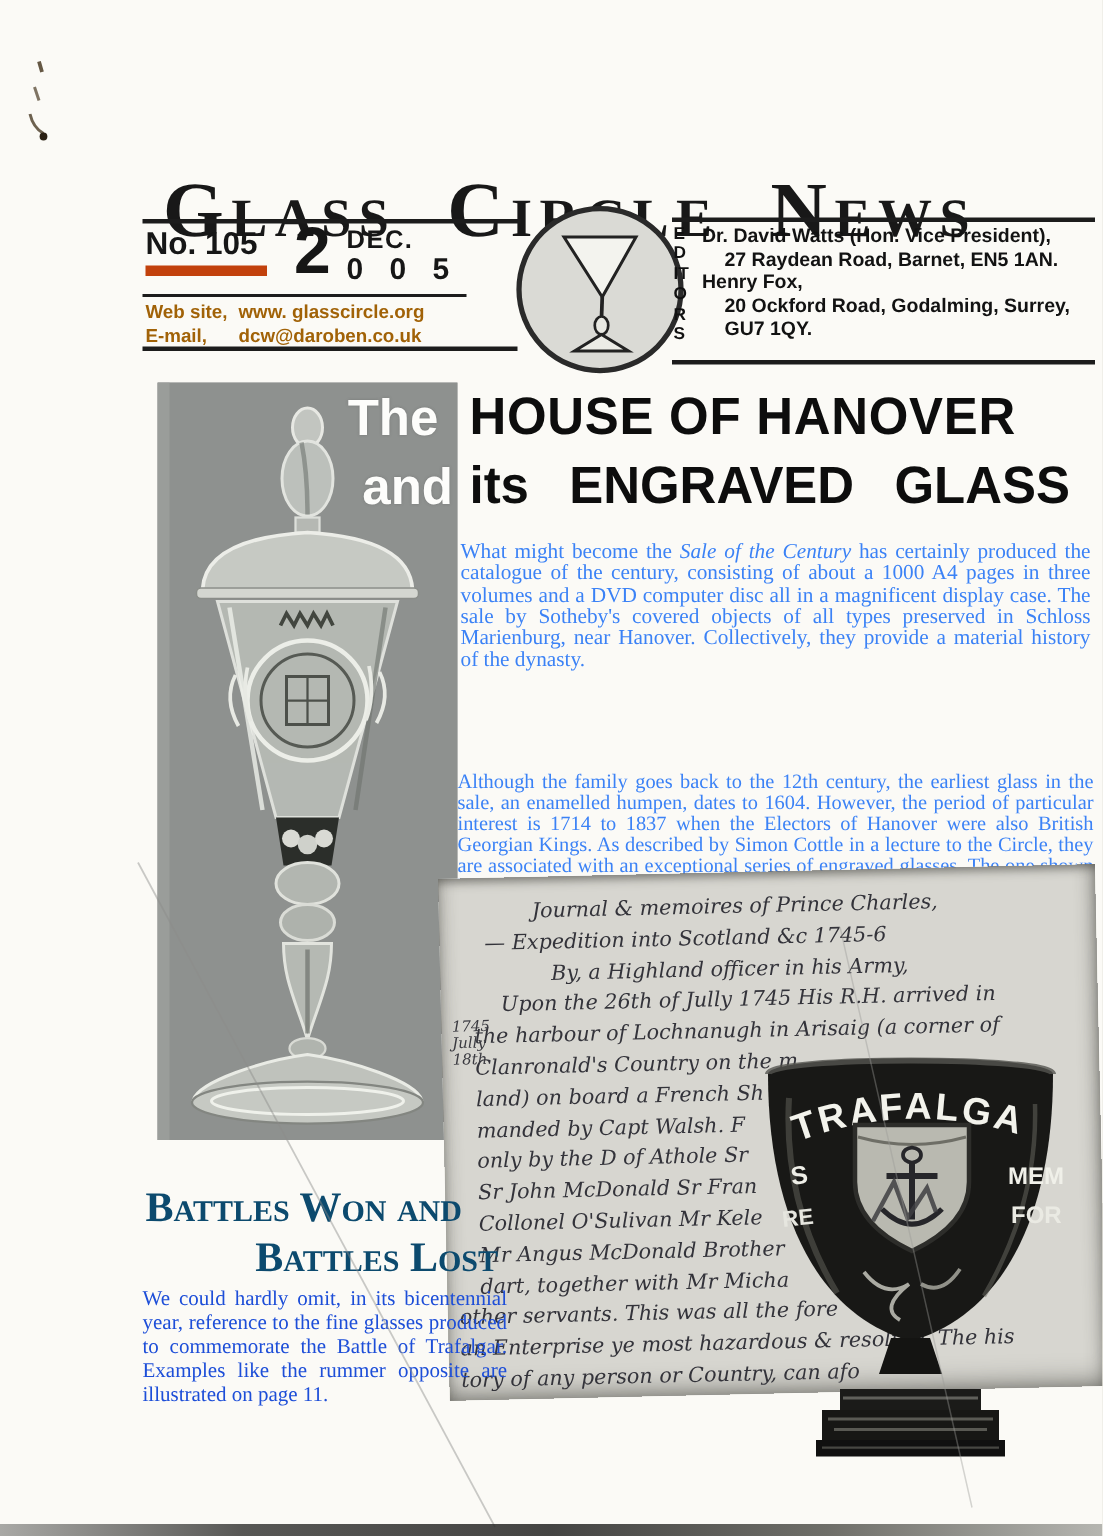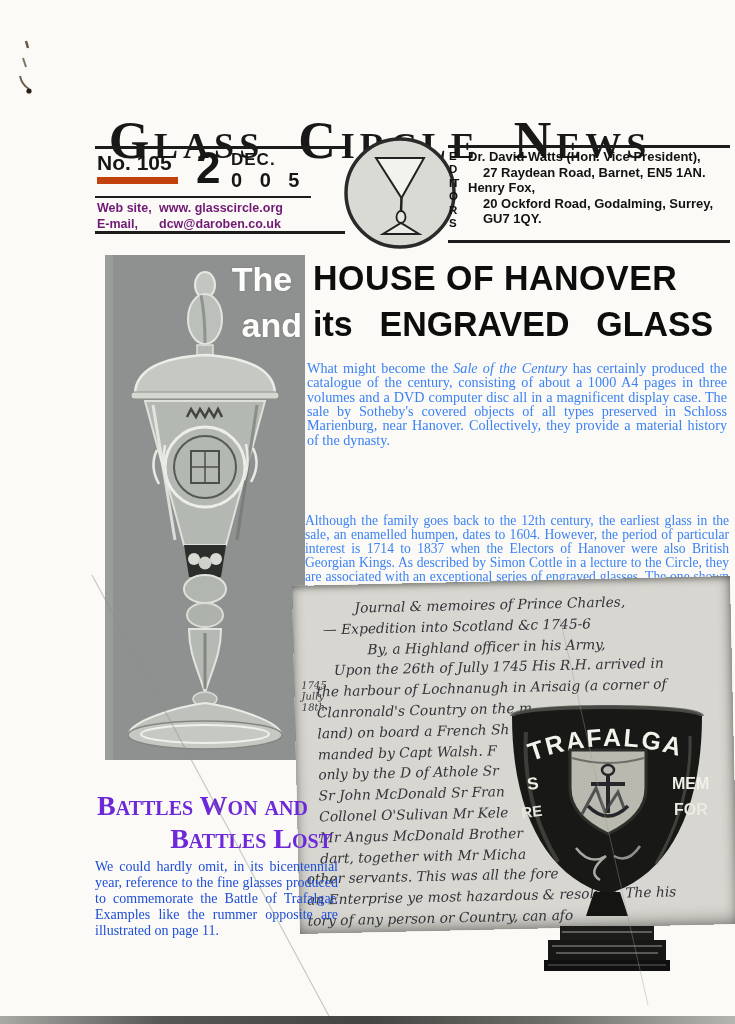--- a/index.html
+++ b/index.html
@@ -22,21 +22,21 @@
   
   .issue-no{position:absolute;left:97px;top:151px;font-family:"Liberation Sans",sans-serif;
     font-weight:bold;font-size:21px;border-bottom:7px solid #c2410c;padding:0 6px 2px 0;}
   .big-digit{position:absolute;left:196px;top:146px;font-family:"Liberation Sans",sans-serif;
     font-weight:bold;font-size:44px;line-height:44px;}
   .date-month{position:absolute;left:231px;top:150px;font-family:"Liberation Sans",sans-serif;
     font-weight:bold;font-size:17px;letter-spacing:1px;}
   .date-year{position:absolute;left:231px;top:169px;font-family:"Liberation Sans",sans-serif;
     font-weight:bold;font-size:20px;letter-spacing:6px;}
   .contact{position:absolute;left:97px;top:200px;font-family:"Liberation Sans",sans-serif;
-    font-weight:bold;font-size:12.5px;line-height:16px;color:#701a75;}
+    font-weight:bold;font-size:12.5px;line-height:16px;color:#a16207;}
   .contact-row .c-label{display:inline-block;width:62px;}
 
   
   .logo{position:absolute;left:343px;top:136px;}
 
   
   .editors-vertical{position:absolute;left:449px;top:150px;width:11px;
     font-family:"Liberation Sans",sans-serif;font-weight:bold;font-size:11.5px;line-height:13.4px;
     word-break:break-all;letter-spacing:0;color:#111;}
   .editors-lines{position:absolute;left:468px;top:149px;width:268px;
@@ -74,21 +74,21 @@
   .ms-line:nth-of-type(4){margin-left:40px;}
   .ms-line:nth-of-type(14),.ms-line:nth-of-type(15),.ms-line:nth-of-type(16){margin-left:8px;}
   .ms-note{position:absolute;left:7px;top:94px;font-family:"DejaVu Serif",serif;font-style:italic;
     font-size:10px;line-height:11px;color:#3a3a40;white-space:pre-line;}
 
   
   .rummer{position:absolute;left:498px;top:692px;}
 
   
   .battles-h{position:absolute;font-variant:small-caps;font-weight:bold;
-    font-family:"Liberation Serif",serif;font-size:28px;line-height:30px;color:#6d28d9;white-space:nowrap;}
+    font-family:"Liberation Serif",serif;font-size:28px;line-height:30px;color:#0c4a6e;white-space:nowrap;}
   .battles-h1{left:97px;top:768px;}
   .battles-h2{left:95px;top:801px;width:237px;text-align:right;}
   .battles-body{position:absolute;left:95px;top:845px;width:243px;text-align:justify;
     font-size:14px;line-height:15.9px;color:#1d4ed8;}
   .footer-text{position:absolute;left:95px;top:929px;width:472px;text-align:justify;
     font-size:14.5px;line-height:18px;color:#141414;}
 
   
   .scratches{position:absolute;left:0;top:0;pointer-events:none;z-index:50;}
   .ink-mark{position:absolute;left:14px;top:38px;z-index:5;}

